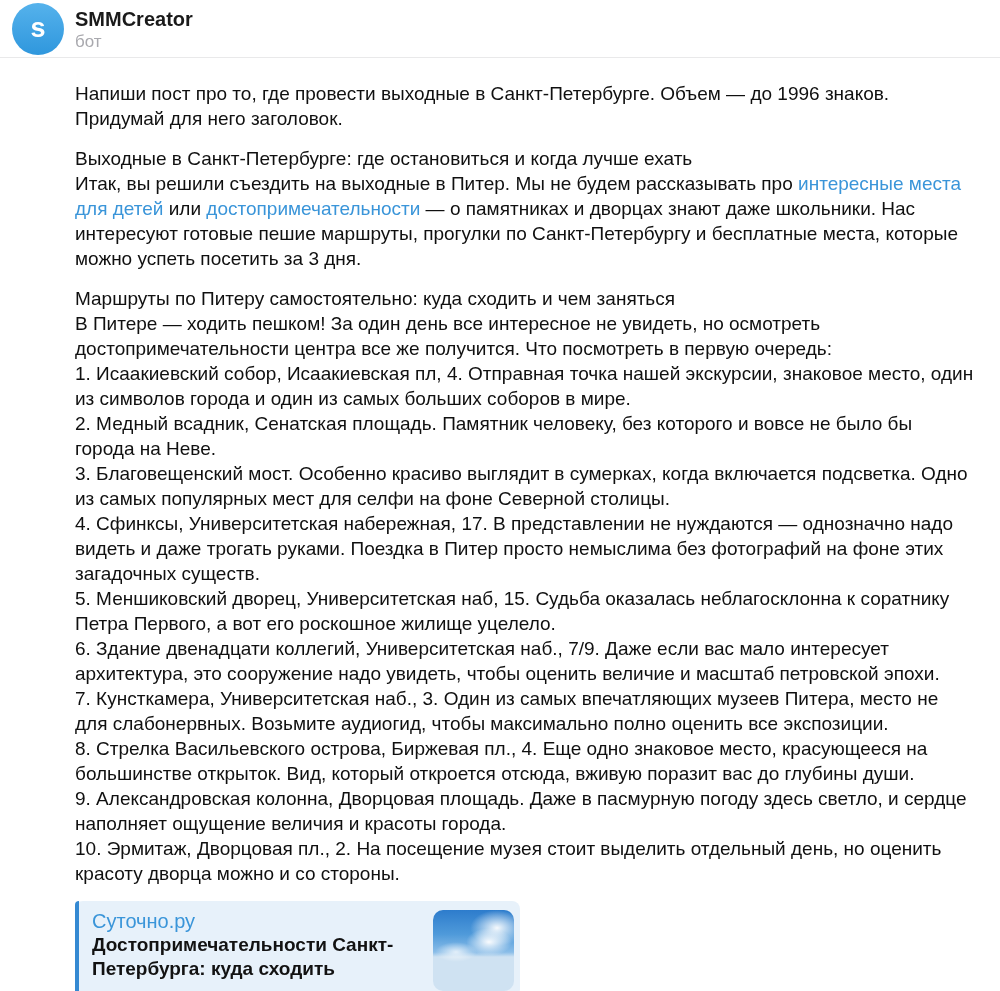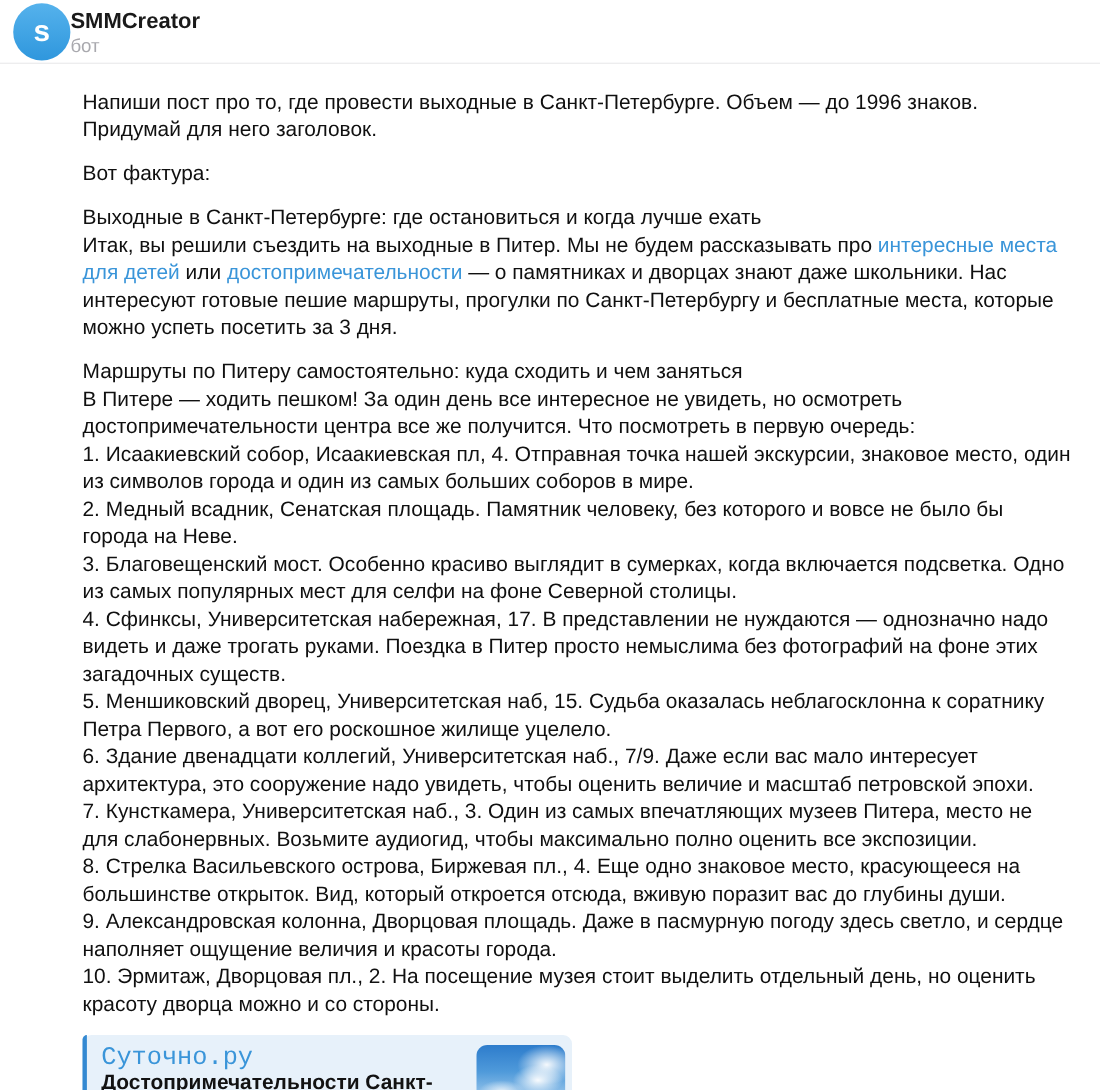--- a/index.html
+++ b/index.html
@@ -26,21 +26,21 @@
   .avatar {
     width: 52px; height: 52px; border-radius: 50%;
     background: linear-gradient(180deg, var(--avatar-blue-top) 0%, var(--avatar-blue-bottom) 100%);
     display: flex; align-items: center; justify-content: center;
     flex: 0 0 auto;
   }
   .avatar span {
     color: #ffffff; font-size: 27px; font-weight: 700; line-height: 1;
     transform: translateY(-1px);
   }
-  .header-text { }
+  .header-text { margin-left: 11px; }
   .bot-name { font-size: 20px; font-weight: 700; color: #1a1a1a; line-height: 24px; }
   .bot-sub  { font-size: 17px; color: var(--subtitle-gray); line-height: 21px; }
 
   
   .chat-body { padding: 23px 25px 0 75px; }
   .msg-text {
     max-width: 900px;
     font-size: 19px; line-height: 25px;
     white-space: pre-wrap;
     color: #101010;
@@ -55,21 +55,21 @@
     background: var(--link-preview-bg);
     border-radius: 8px;
     padding: 8px 100px 10px 17px;
     text-decoration: none; color: inherit; cursor: pointer;
   }
   .lp-bar {
     position: absolute; left: 0; top: 0; bottom: 0; width: 4px;
     background: var(--preview-bar-blue);
     border-radius: 8px 0 0 8px;
   }
-  .lp-site  { color: var(--accent-blue); font-size: 23px; line-height: 24px; font-weight: 500; font-family: Liberation Mono, monospace; }
+  .lp-site  { color: var(--accent-blue); font-size: 20px; line-height: 24px; font-weight: 500; }
   .lp-title { font-size: 19px; line-height: 24px; font-weight: 700; color: #121212; }
 
   .lp-thumb {
     position: absolute; top: 9px; right: 6px;
     width: 81px; height: 81px; border-radius: 10px; overflow: hidden;
     cursor: pointer;
   }
   .th-sky {
     position: absolute; inset: 0;
     background: linear-gradient(180deg, #2d7ccc 0%, #4f9ada 30%, #8abde8 52%, #cfe2f2 58%, #cfe2f2 100%);
@@ -95,21 +95,21 @@
       <div class="bot-name">SMMCreator</div>
       <div class="bot-sub">бот</div>
     </div>
     <div class="header-divider"></div>
   </header>
 
   <main class="chat-body">
     <div class="message">
 
       <div class="msg-text"><div class="msg-para"><span>Напиши пост про то, где провести выходные в Санкт-Петербурге. Объем — до 1996 знаков.
-Придумай для него заголовок.</span></div><div class="msg-para"><span>Вот фактура:</span></div><div class="msg-para"><span>Выходные в Санкт-Петербурге: где остановиться и когда лучше ехать
+Придумай для него заголовок.</span></div><div class="msg-para"><span>Выходные в Санкт-Петербурге: где остановиться и когда лучше ехать
 Итак, вы решили съездить на выходные в Питер. Мы не будем рассказывать про </span><a class="msg-link">интересные места для детей</a><span> или </span><a class="msg-link">достопримечательности</a><span> — о памятниках и дворцах знают даже школьники. Нас интересуют готовые пешие маршруты, прогулки по Санкт-Петербургу и бесплатные места, которые можно успеть посетить за 3 дня.</span></div><div class="msg-para"><span>Маршруты по Питеру самостоятельно: куда сходить и чем заняться
 В Питере — ходить пешком! За один день все интересное не увидеть, но осмотреть достопримечательности центра все же получится. Что посмотреть в первую очередь:
 1. Исаакиевский собор, Исаакиевская пл, 4. Отправная точка нашей экскурсии, знаковое место, один из символов города и один из самых больших соборов в мире.
 2. Медный всадник, Сенатская площадь. Памятник человеку, без которого и вовсе не было бы города на Неве.
 3. Благовещенский мост. Особенно красиво выглядит в сумерках, когда включается подсветка. Одно из самых популярных мест для селфи на фоне Северной столицы.
 4. Сфинксы, Университетская набережная, 17. В представлении не нуждаются — однозначно надо видеть и даже трогать руками. Поездка в Питер просто немыслима без фотографий на фоне этих загадочных существ.
 5. Меншиковский дворец, Университетская наб, 15. Судьба оказалась неблагосклонна к соратнику Петра Первого, а вот его роскошное жилище уцелело.
 6. Здание двенадцати коллегий, Университетская наб., 7/9. Даже если вас мало интересует архитектура, это сооружение надо увидеть, чтобы оценить величие и масштаб петровской эпохи.
 7. Кунсткамера, Университетская наб., 3. Один из самых впечатляющих музеев Питера, место не для слабонервных. Возьмите аудиогид, чтобы максимально полно оценить все экспозиции.
 8. Стрелка Васильевского острова, Биржевая пл., 4. Еще одно знаковое место, красующееся на большинстве открыток. Вид, который откроется отсюда, вживую поразит вас до глубины души.

